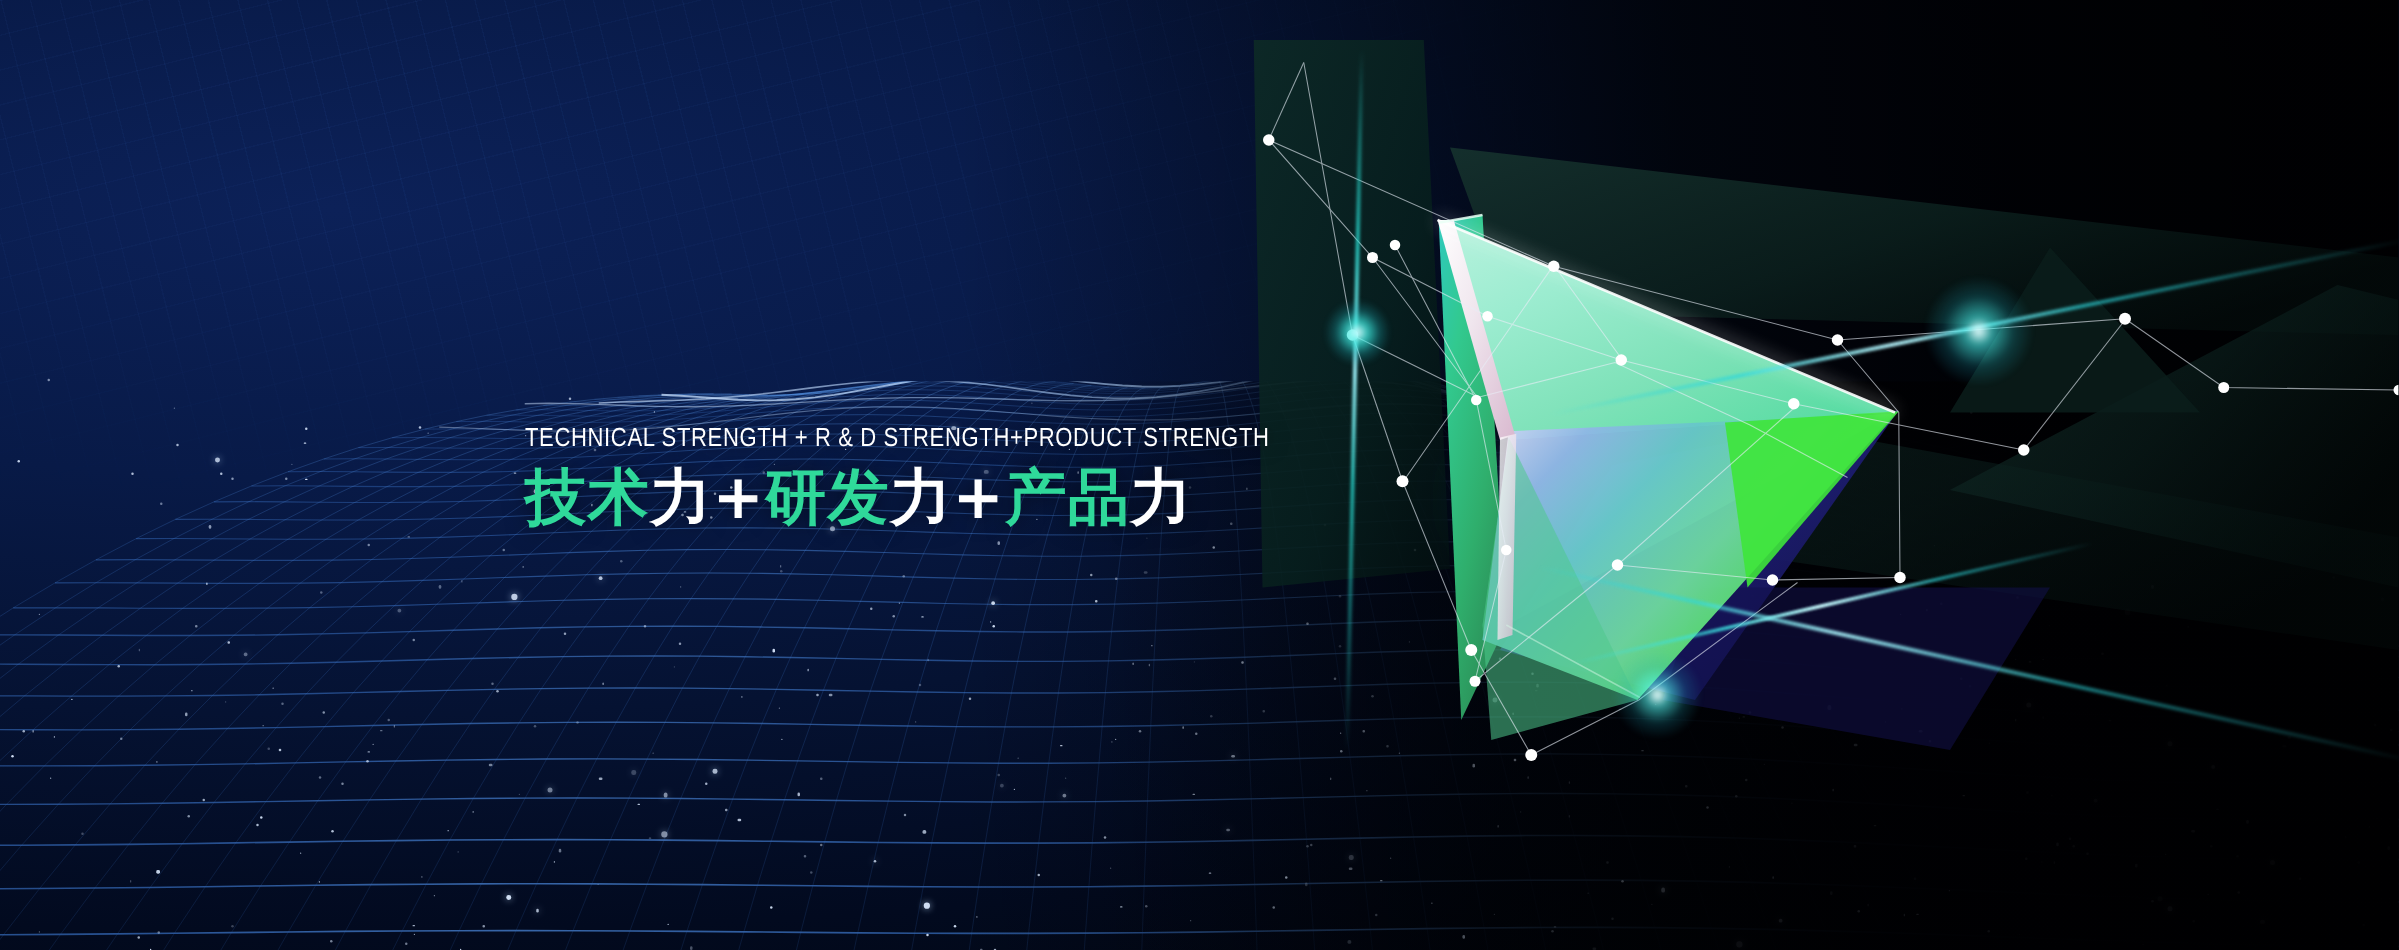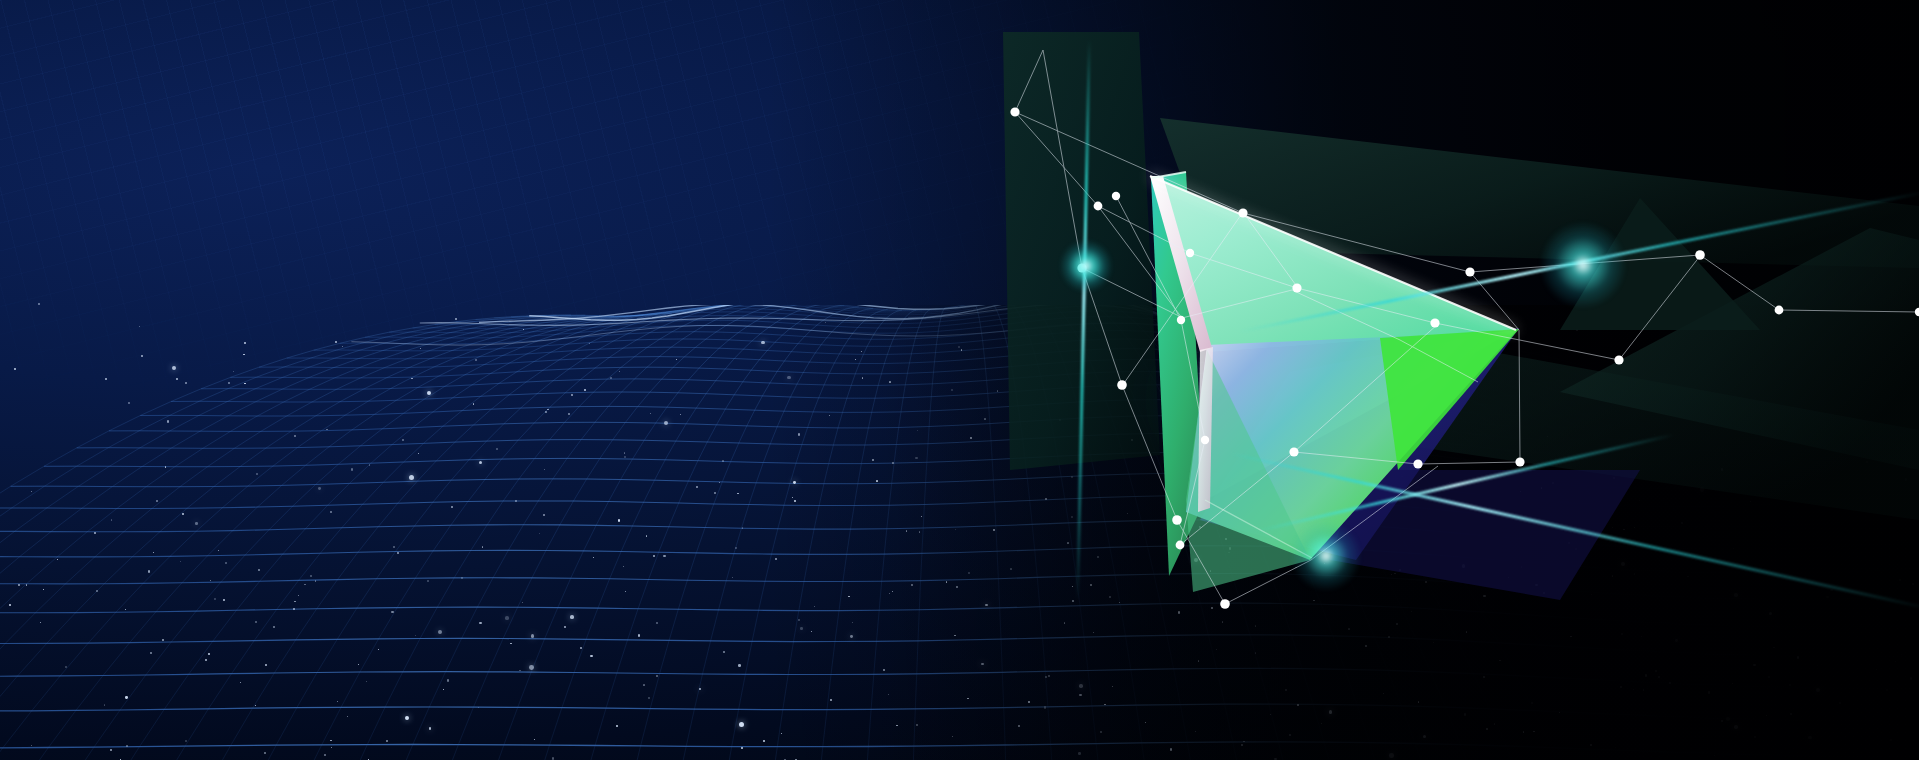--- a/index.html
+++ b/index.html
@@ -796,14 +796,18 @@
   </div>
 
   <div class="beam" id="beam-vert"></div>
   <div class="beam" id="flare-vert"></div>
   <div class="beam" id="beam-ne"></div>
   <div class="beam" id="flare-ne"></div>
   <div class="beam" id="beam-se"></div>
   <div class="beam" id="beam-sw"></div>
   <div class="beam" id="flare-sw"></div>
 
+  <div id="textblock">
+    <div id="eyebrow">TECHNICAL STRENGTH + R &amp; D STRENGTH+PRODUCT STRENGTH</div>
+    <div id="headline"><span class="seg-accent">技术</span><span class="seg-white">力</span><span class="seg-white">+</span><span class="seg-accent">研发</span><span class="seg-white">力</span><span class="seg-white">+</span><span class="seg-accent">产品</span><span class="seg-white">力</span></div>
+  </div>
 
 </div>
 
 </body></html>

